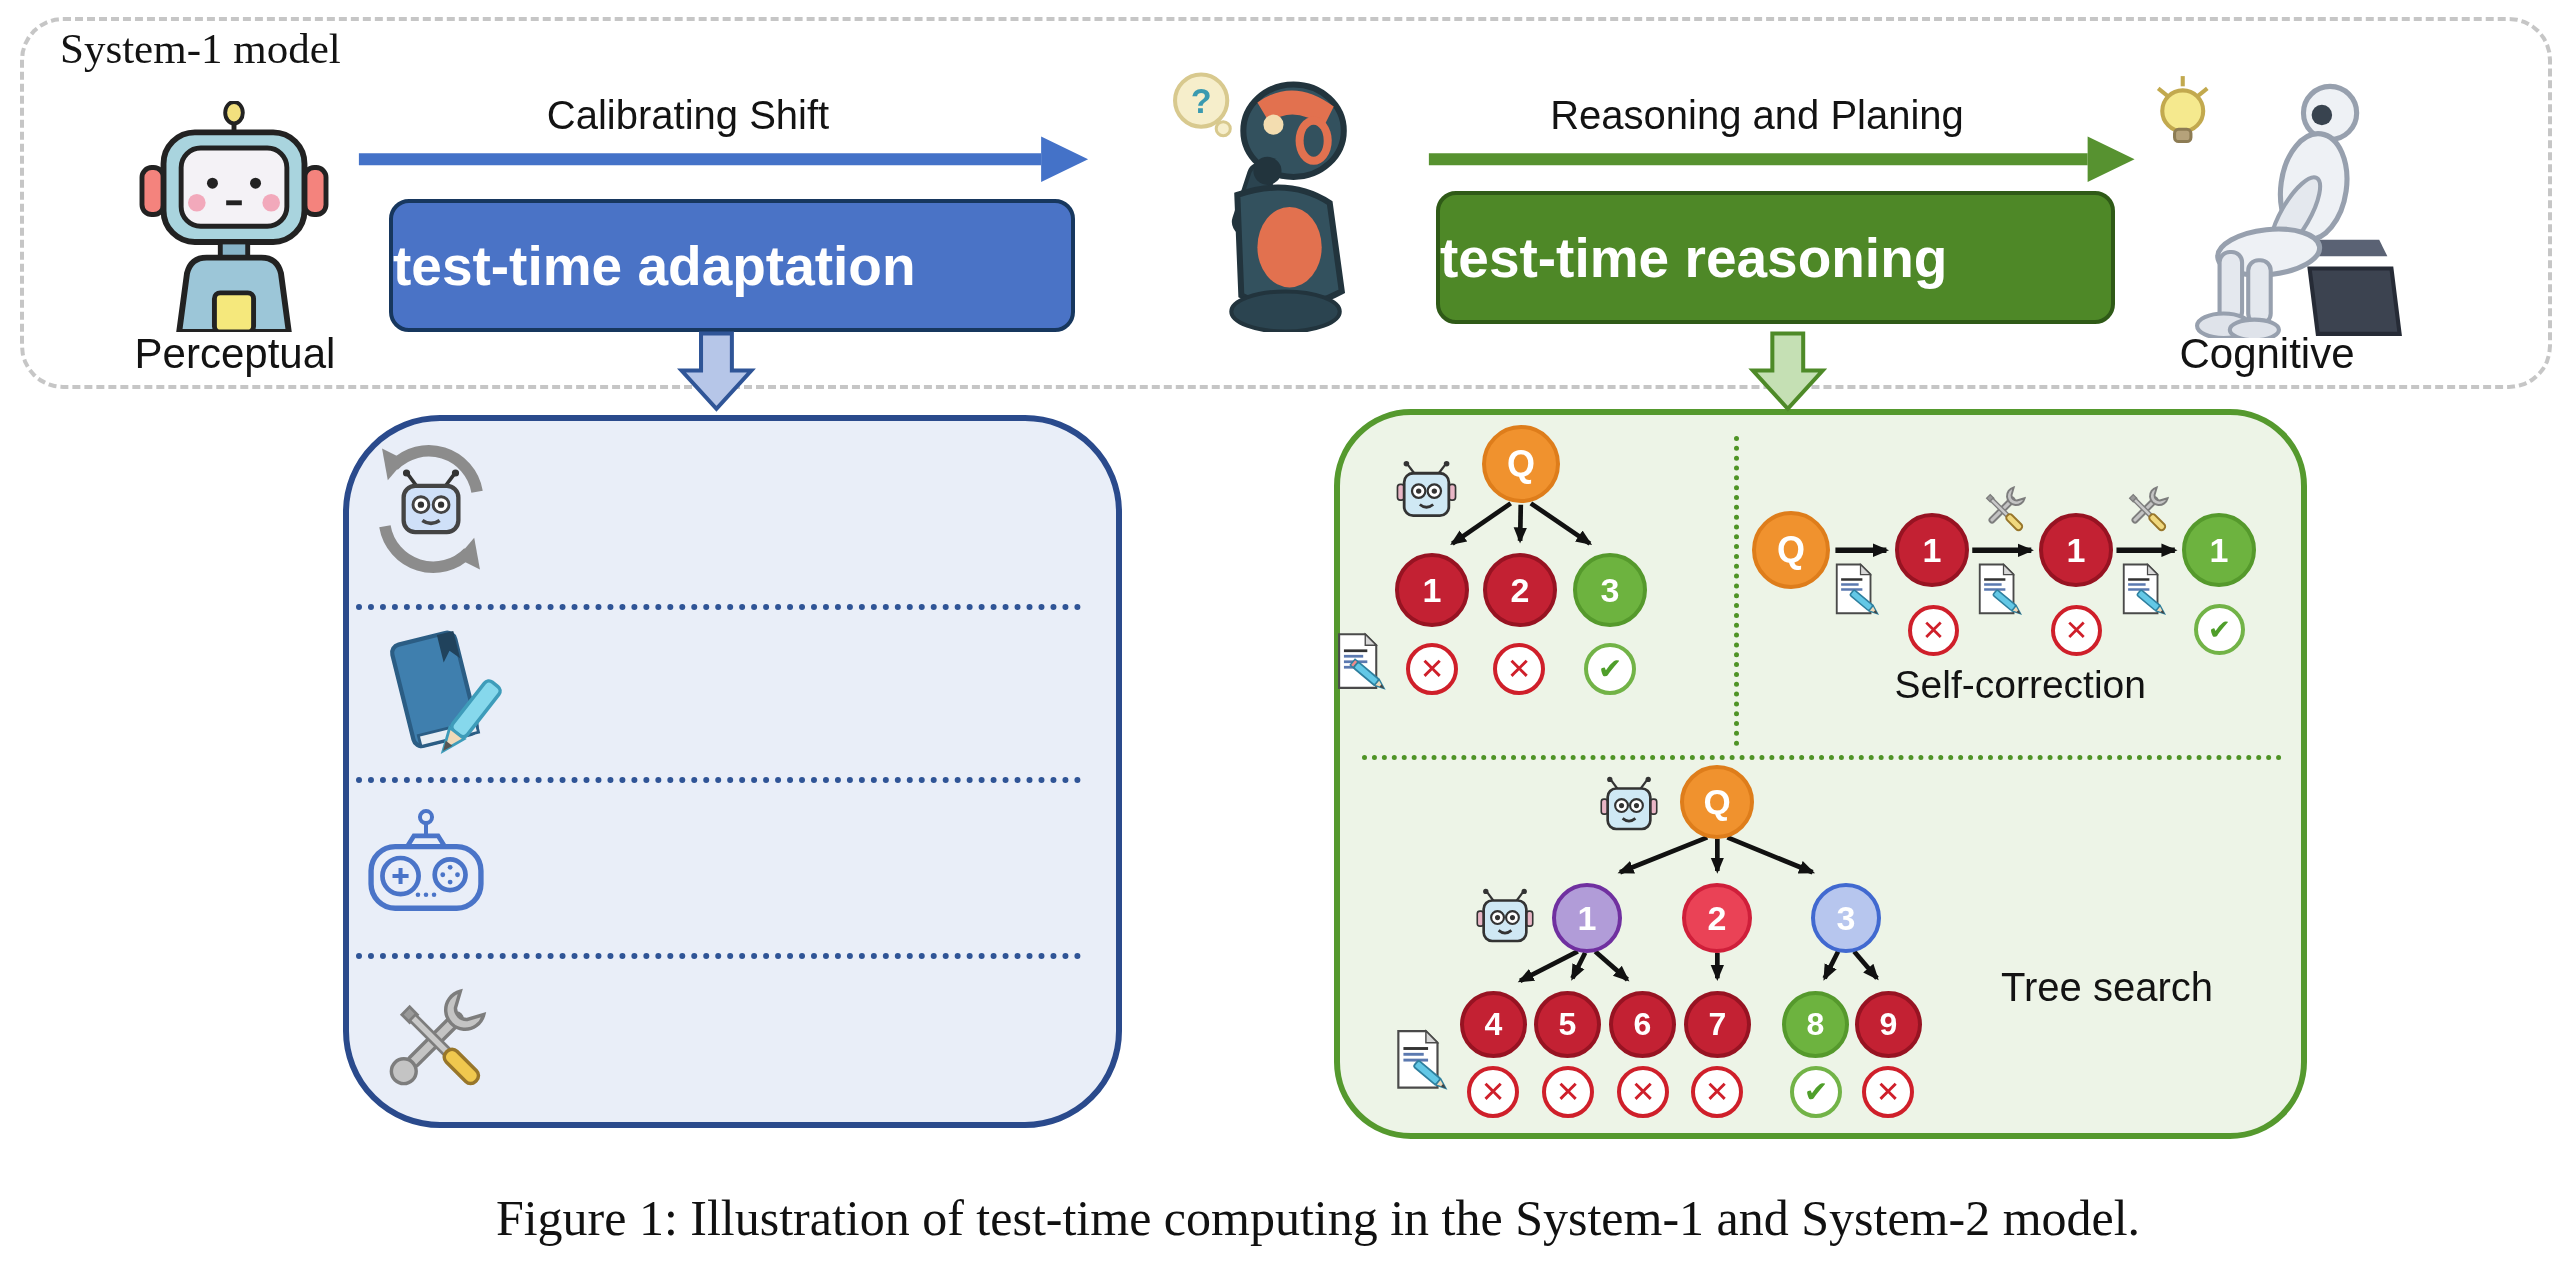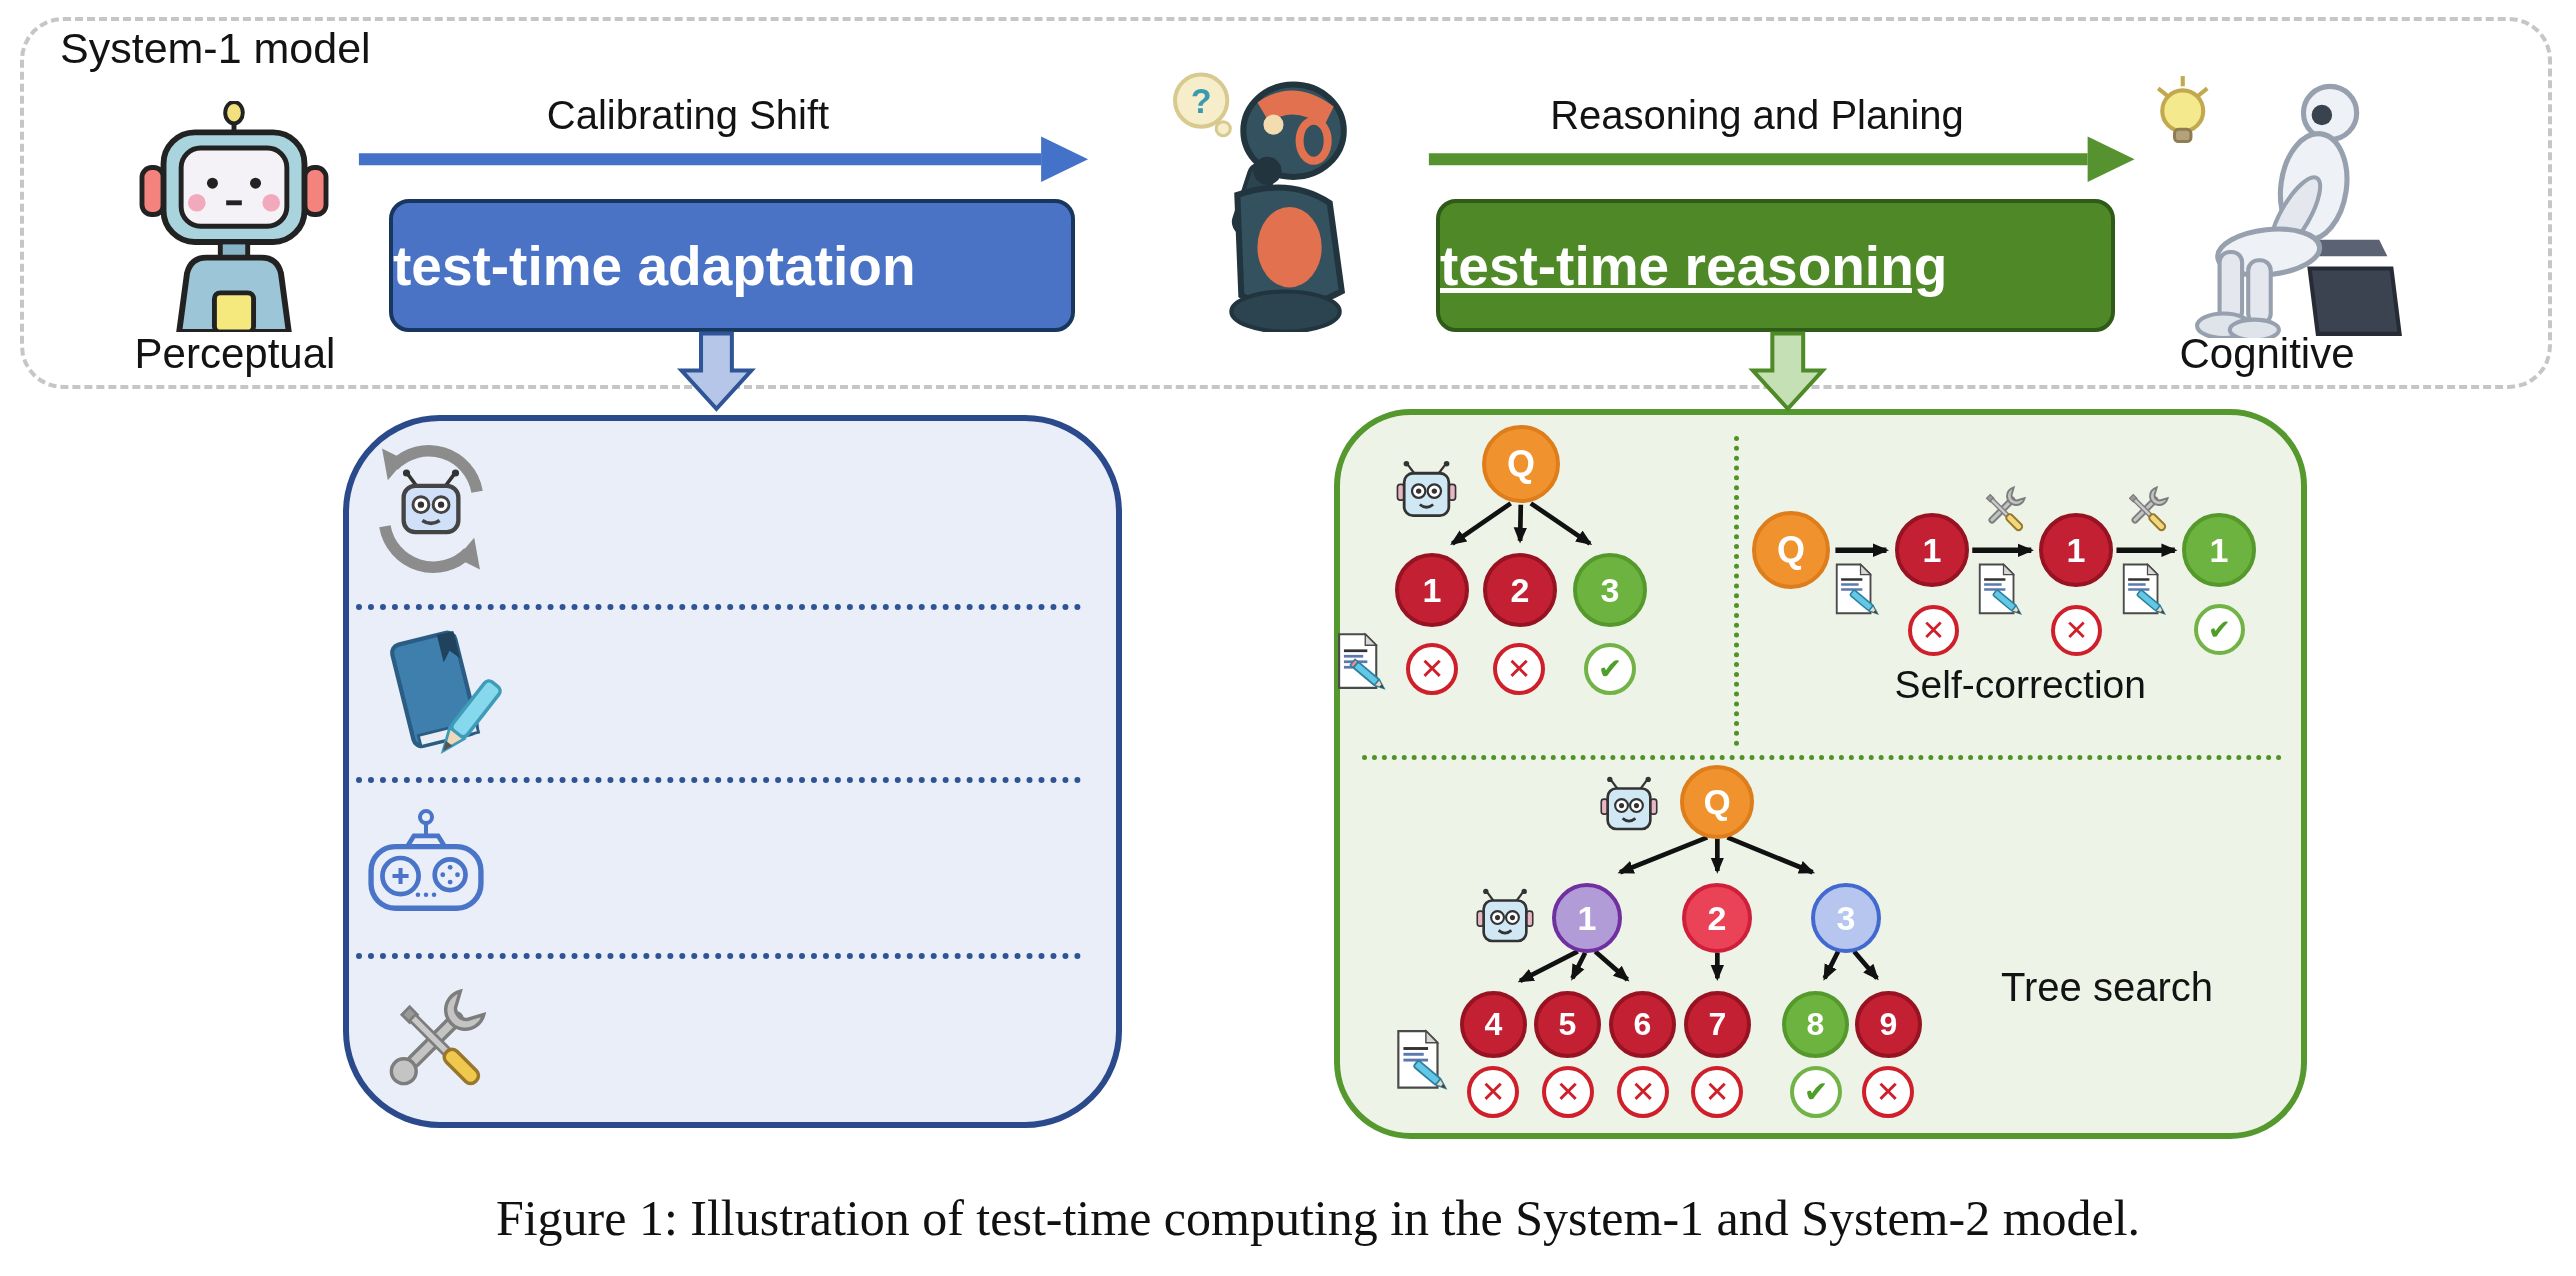--- a/index.html
+++ b/index.html
@@ -95,30 +95,30 @@
       <line x1="2575" y1="1248" x2="2702" y2="1300" marker-end="url(#ah)"></line>
       <line x1="2352" y1="1418" x2="2266" y2="1462" marker-end="url(#ah)"></line>
       <line x1="2363" y1="1420" x2="2344" y2="1458" marker-end="url(#ah)"></line>
       <line x1="2378" y1="1418" x2="2426" y2="1460" marker-end="url(#ah)"></line>
       <line x1="2560" y1="1420" x2="2560" y2="1458" marker-end="url(#ah)"></line>
       <line x1="2740" y1="1418" x2="2720" y2="1458" marker-end="url(#ah)"></line>
       <line x1="2764" y1="1418" x2="2798" y2="1458" marker-end="url(#ah)"></line>
     </g>
   </svg>
 
-  <div class="txt" style="left:60px;top:24px;font-size:43px;">System-1 model</div>
+  <div class="txt" style="left:60px;top:24px;font-size:43px;font-family:Liberation Serif, serif;">System-1 model</div>
   <div class="txt ctr" style="left:470px;top:93px;width:436px;font-size:40px;">Calibrating Shift</div>
   <div class="txt ctr" style="left:1529px;top:93px;width:456px;font-size:40px;">Reasoning and Planing</div>
   <div class="txt ctr" style="left:101px;top:330px;width:268px;font-size:42px;">Perceptual</div>
   <div class="txt ctr" style="left:2133px;top:330px;width:268px;font-size:42px;">Cognitive</div>
 
   <div class="btn btn-blue" style="left:389px;top:199px;width:678px;height:125px;">
     <span>test-time adaptation</span>
   </div>
-  <div class="btn btn-green" style="left:1436px;top:199px;width:671px;height:125px;text-decoration:underline;">
+  <div class="btn btn-green" style="left:1436px;top:191px;width:671px;height:125px;">
     <span>test-time reasoning</span>
   </div>
 
   <svg class="icon" style="left:136px;top:101px;" width="196" height="231" viewBox="0 0 100 118">
     <line x1="50" y1="16" x2="50" y2="7" stroke="#222" stroke-width="2.5"></line>
     <ellipse cx="50" cy="6" rx="4.5" ry="5.5" fill="#f2e07e" stroke="#222" stroke-width="2"></ellipse>
     <rect x="3" y="34" width="11" height="24" rx="5" fill="#f4837d" stroke="#222" stroke-width="2.5"></rect>
     <rect x="86" y="34" width="11" height="24" rx="5" fill="#f4837d" stroke="#222" stroke-width="2.5"></rect>
     <rect x="14" y="16" width="72" height="56" rx="16" fill="#a9d4de" stroke="#222" stroke-width="3"></rect>
     <rect x="23" y="24" width="54" height="40" rx="10" fill="#f4f2f6" stroke="#222" stroke-width="2.5"></rect>

